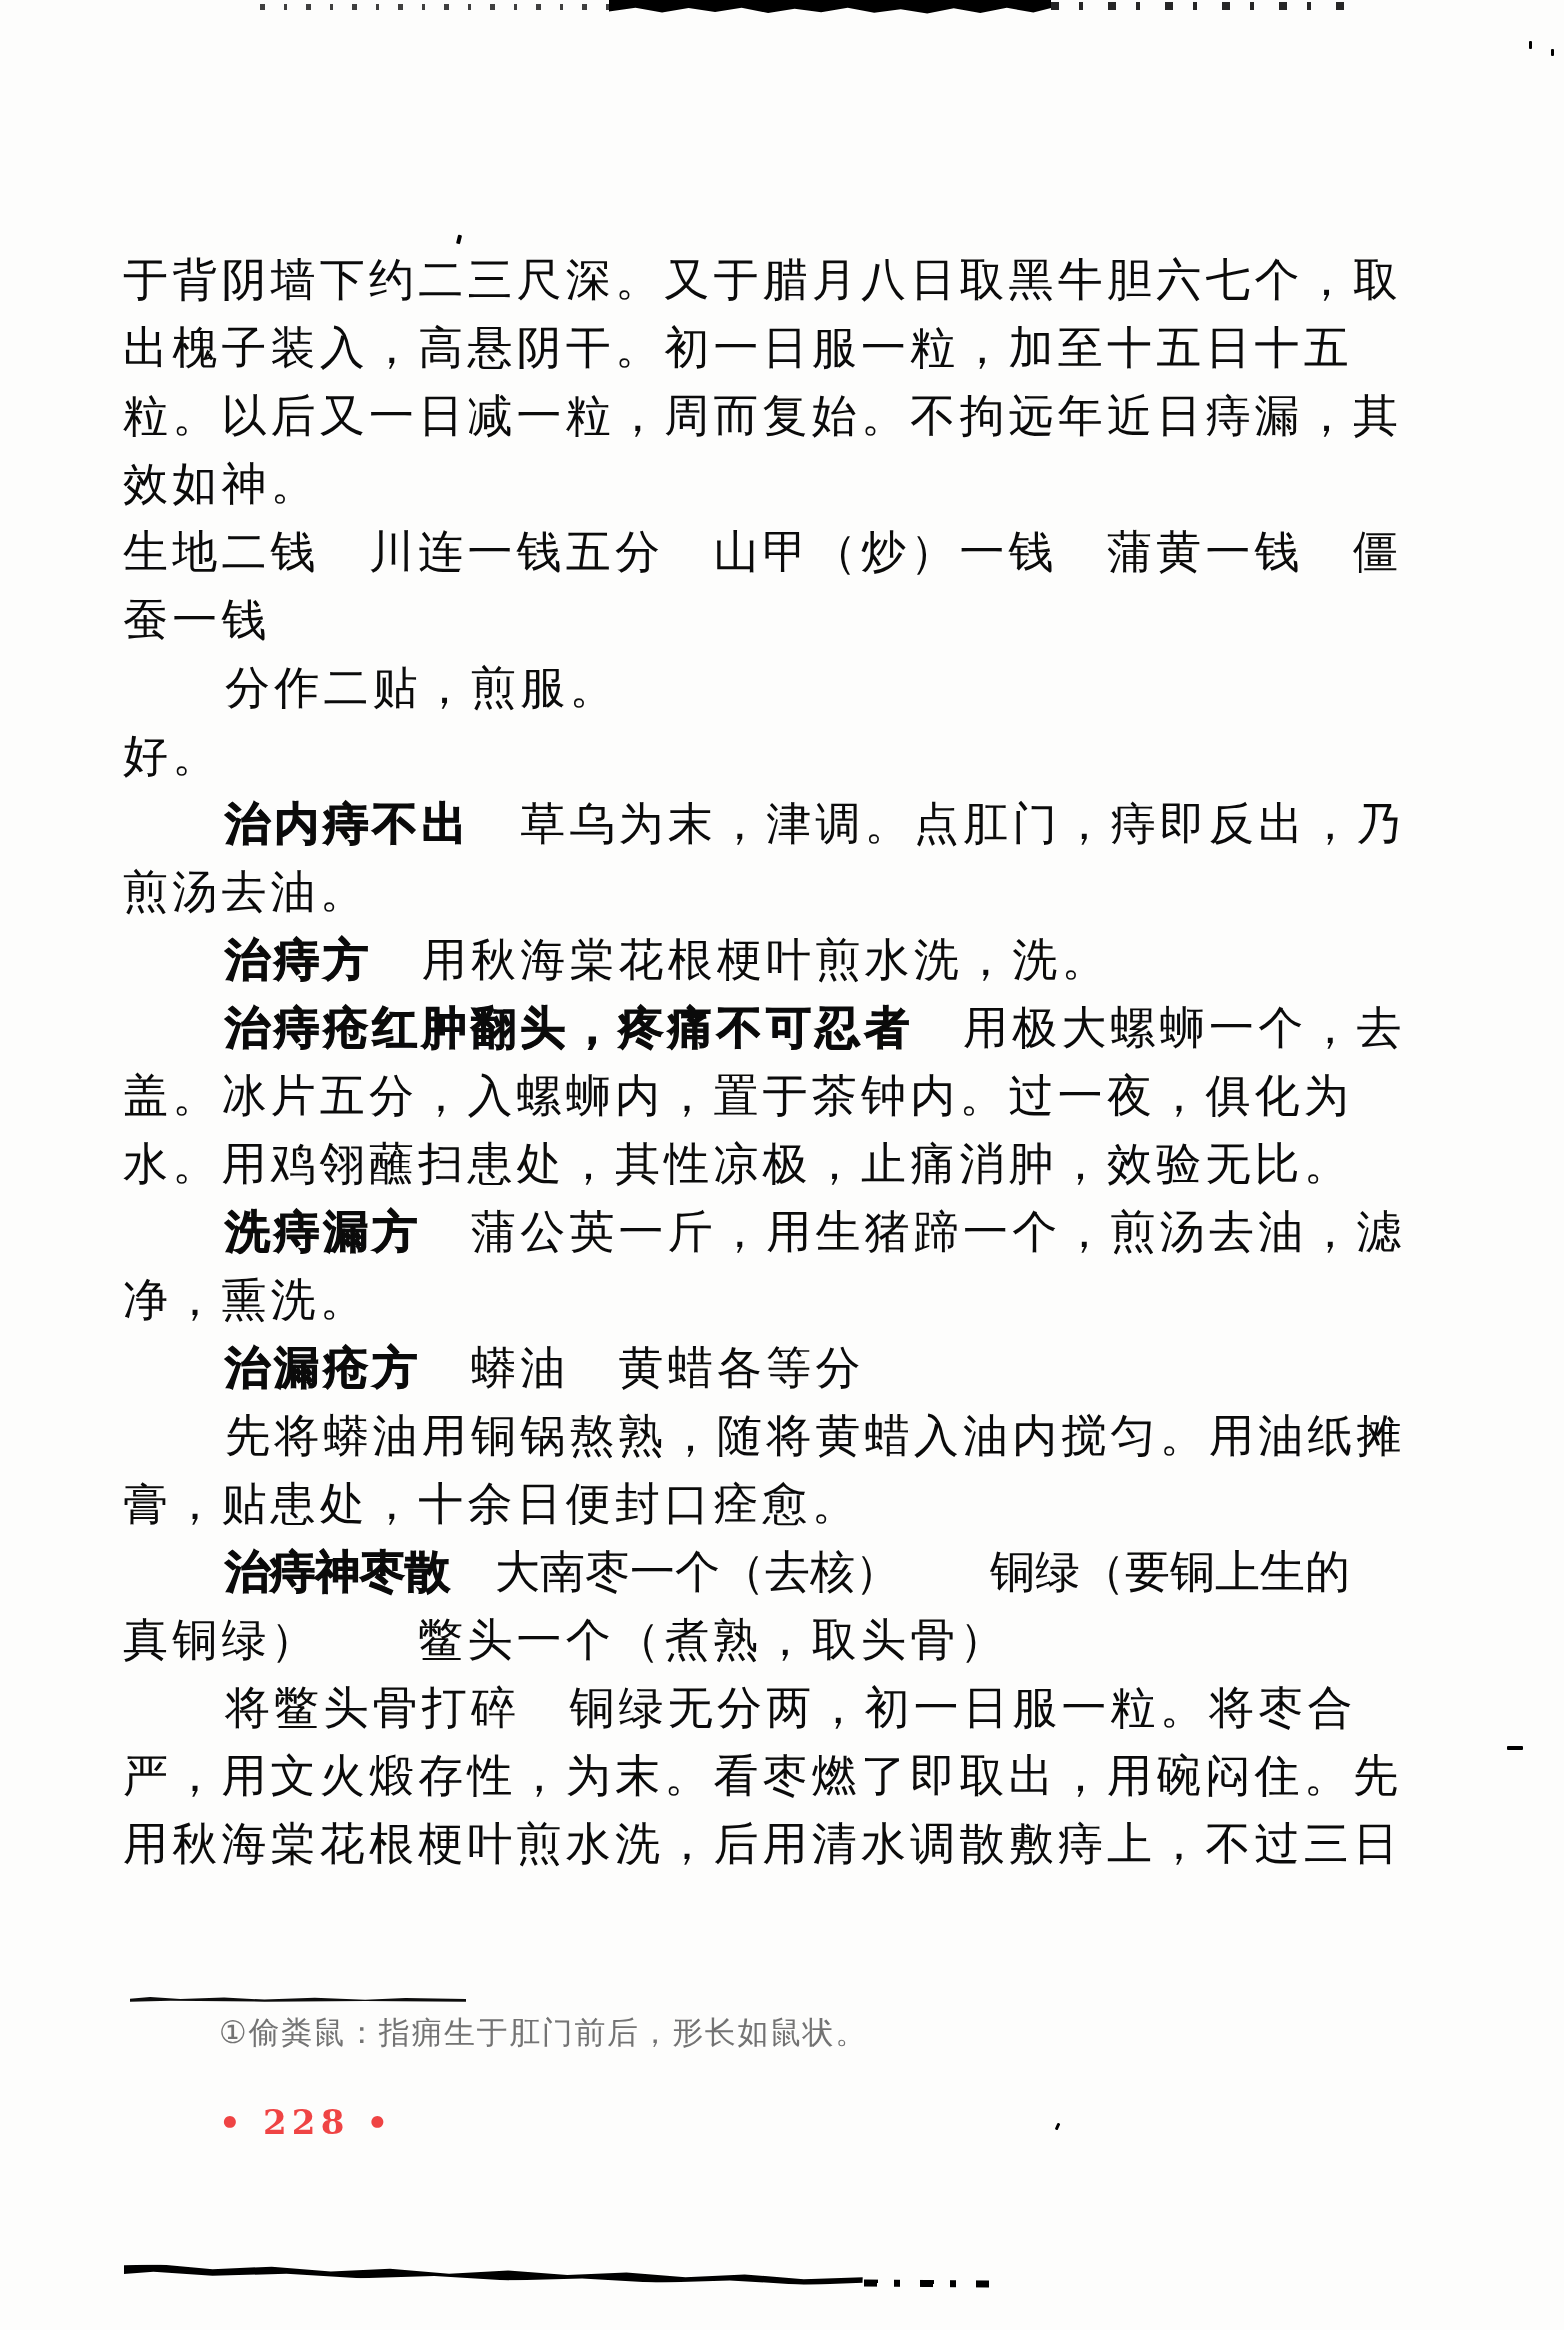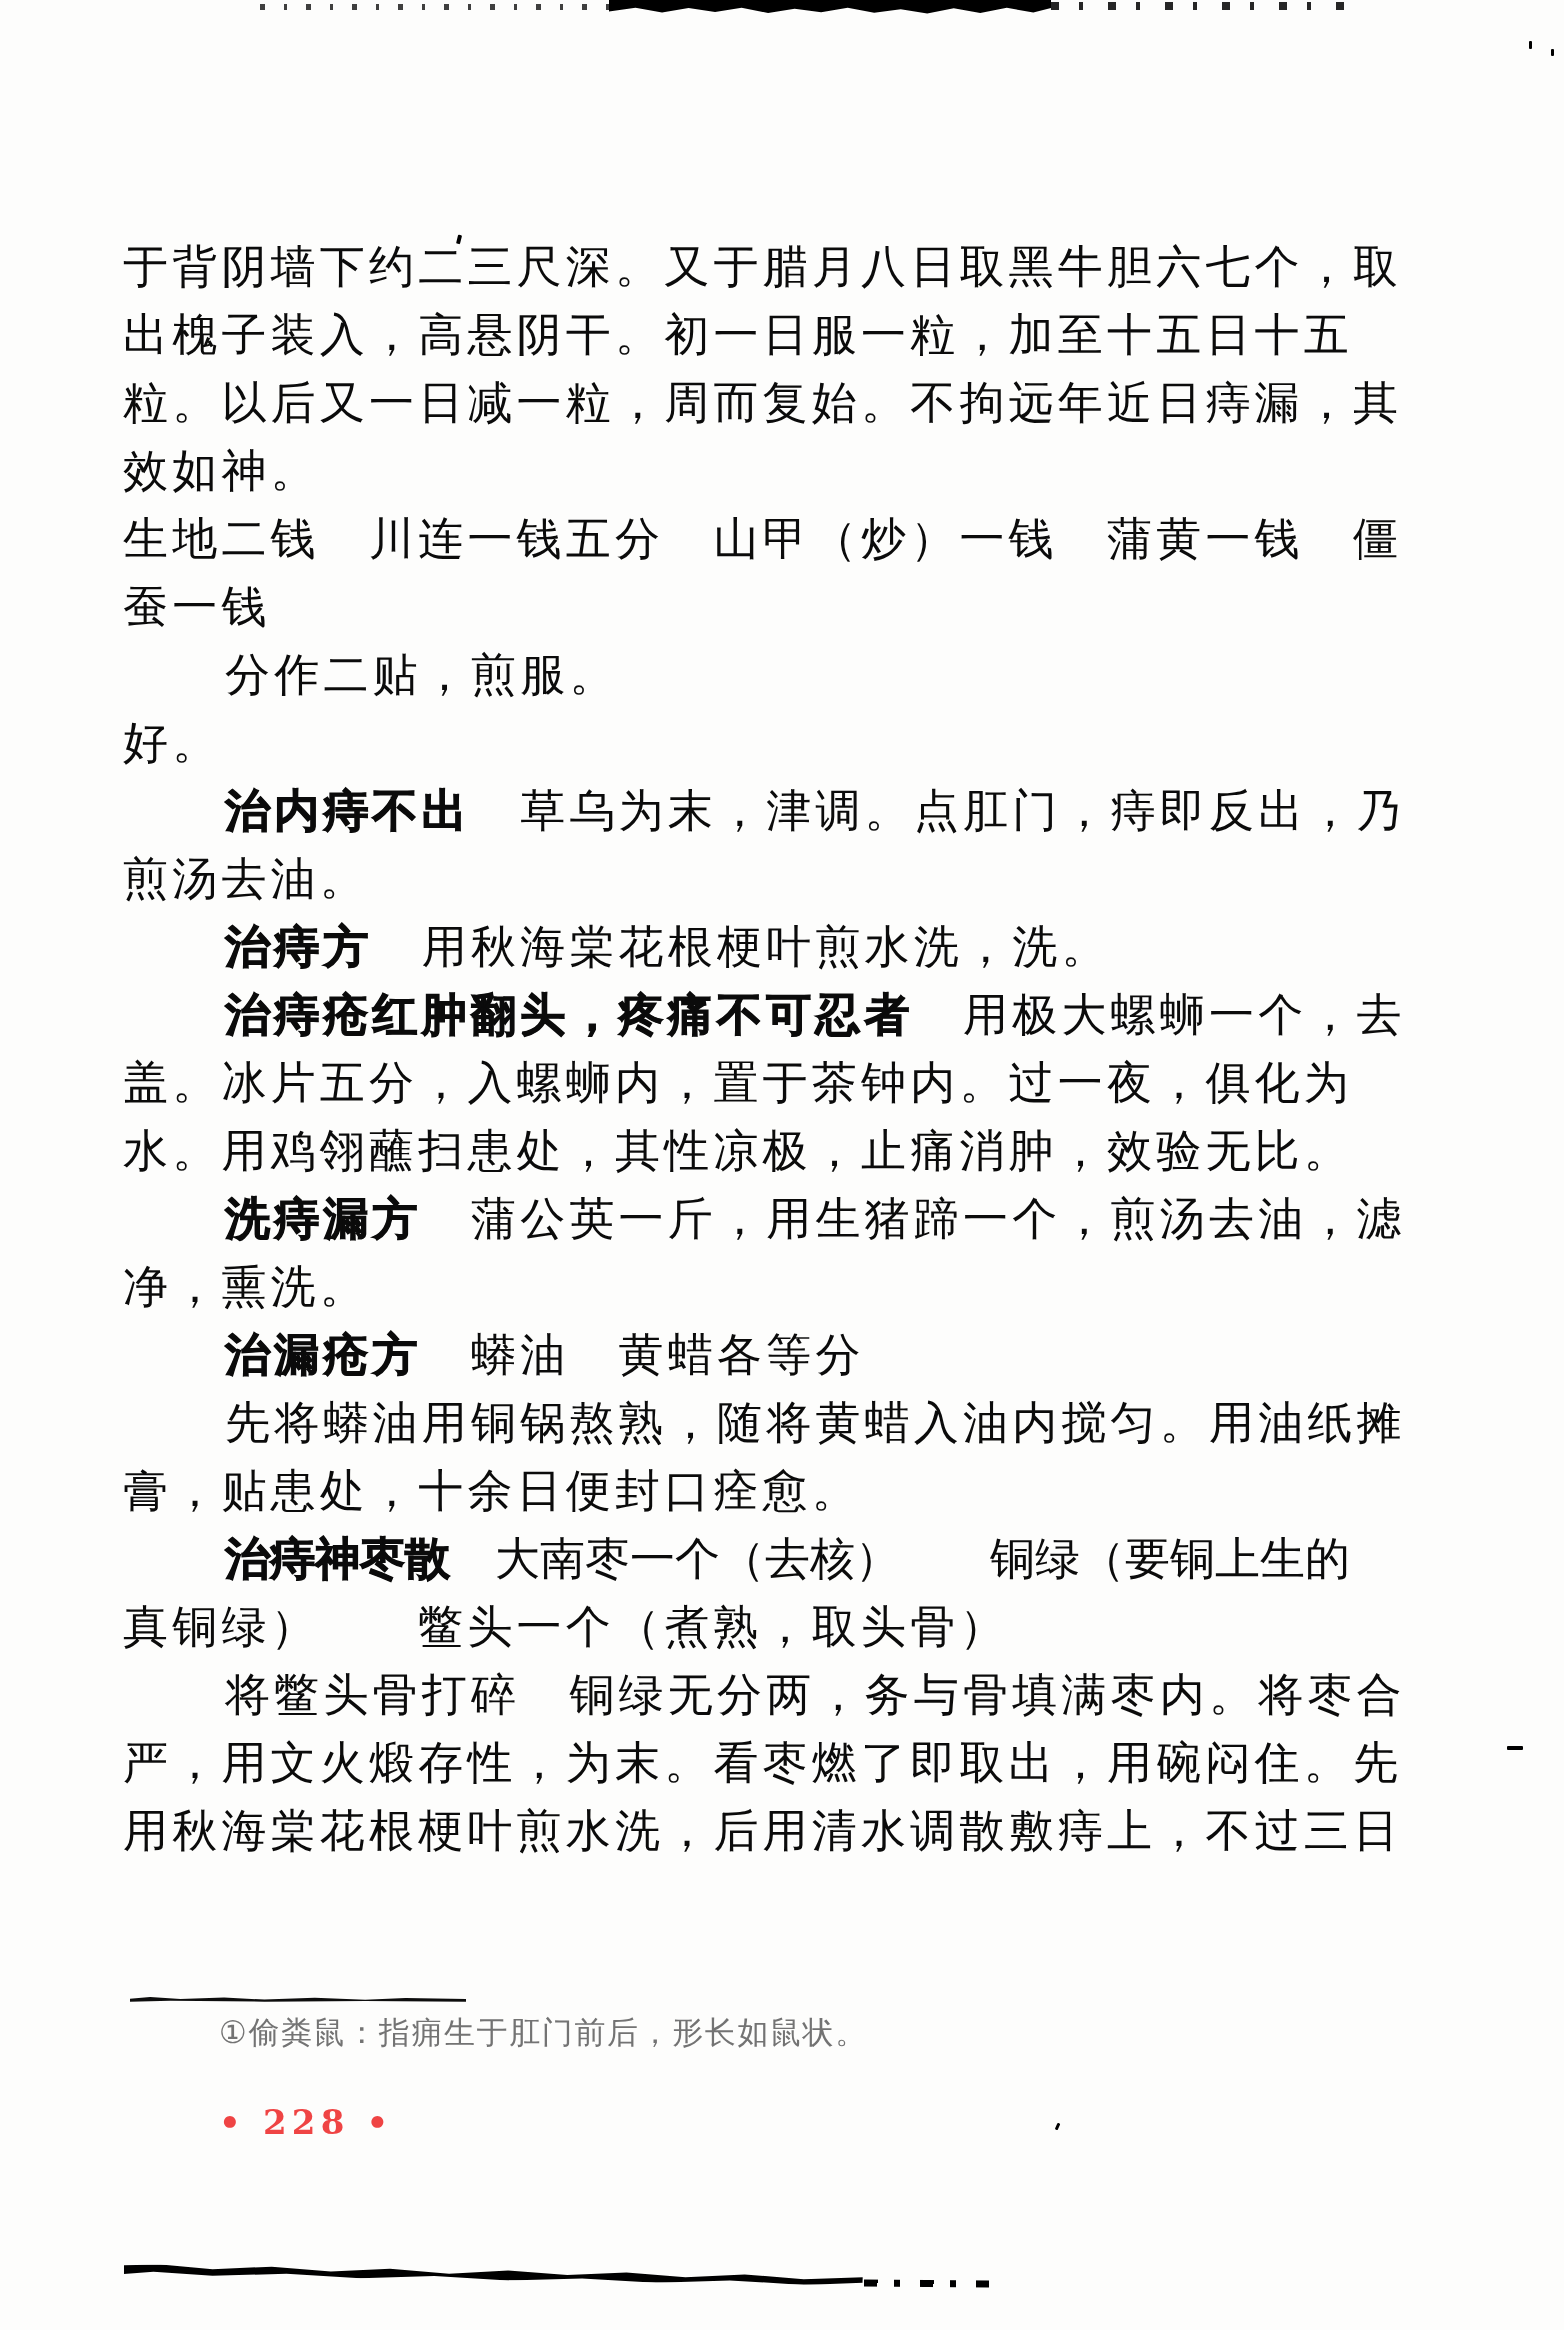--- a/index.html
+++ b/index.html
@@ -9,21 +9,21 @@
     position: relative;
     overflow: hidden;
     font-family: "DejaVu Sans", sans-serif;
     color: #0b0b0b;
   }
   .page { position: absolute; inset: 0; }
 
   
   .text-block {
     position: absolute;
-    left: 123px; top: 233px;
+    left: 123px; top: 246px;
     width: 1332px;
   }
   .line {
     height: 68px;
     line-height: 68px;
     font-size: 45px;
     letter-spacing: 4.2px;
     white-space: nowrap;
     color: #0b0b0b;
   }
@@ -122,21 +122,21 @@
       <div class="line indent"><span class="run bold">治痔疮红肿翻头，疼痛不可忍者</span><span class="run">　用极大螺蛳一个，去</span></div>
       <div class="line"><span class="run">盖。冰片五分，入螺蛳内，置于茶钟内。过一夜，俱化为</span></div>
       <div class="line"><span class="run">水。用鸡翎蘸扫患处，其性凉极，止痛消肿，效验无比。</span></div>
       <div class="line indent"><span class="run bold">洗痔漏方</span><span class="run">　蒲公英一斤，用生猪蹄一个，煎汤去油，滤</span></div>
       <div class="line"><span class="run">净，熏洗。</span></div>
       <div class="line indent"><span class="run bold">治漏疮方</span><span class="run">　蟒油　黄蜡各等分</span></div>
       <div class="line indent"><span class="run">先将蟒油用铜锅熬熟，随将黄蜡入油内搅匀。用油纸摊</span></div>
       <div class="line"><span class="run">膏，贴患处，十余日便封口痊愈。</span></div>
       <div class="line indent tight"><span class="run bold">治痔神枣散</span><span class="run">　大南枣一个（去核）　　铜绿（要铜上生的</span></div>
       <div class="line"><span class="run">真铜绿）　　鳖头一个（煮熟，取头骨）</span></div>
-      <div class="line indent"><span class="run">将鳖头骨打碎　铜绿无分两，务与骨填满枣内。将枣合</span></div>
+      <div class="line indent"><span class="run">将鳖头骨打碎　铜绿无分两，初一日服一粒。将枣合</span></div>
       <div class="line"><span class="run">严，用文火煅存性，为末。看枣燃了即取出，用碗闷住。先</span></div>
       <div class="line"><span class="run">用秋海棠花根梗叶煎水洗，后用清水调散敷痔上，不过三日</span></div>
     </div>
 
   <div class="footnote-rule"></div>
   <div class="footnote">①偷粪鼠：指痈生于肛门前后，形长如鼠状。</div>
 
   <div class="page-number">• 228 •</div>
 
   <div class="artifact bottom-solid"></div>

